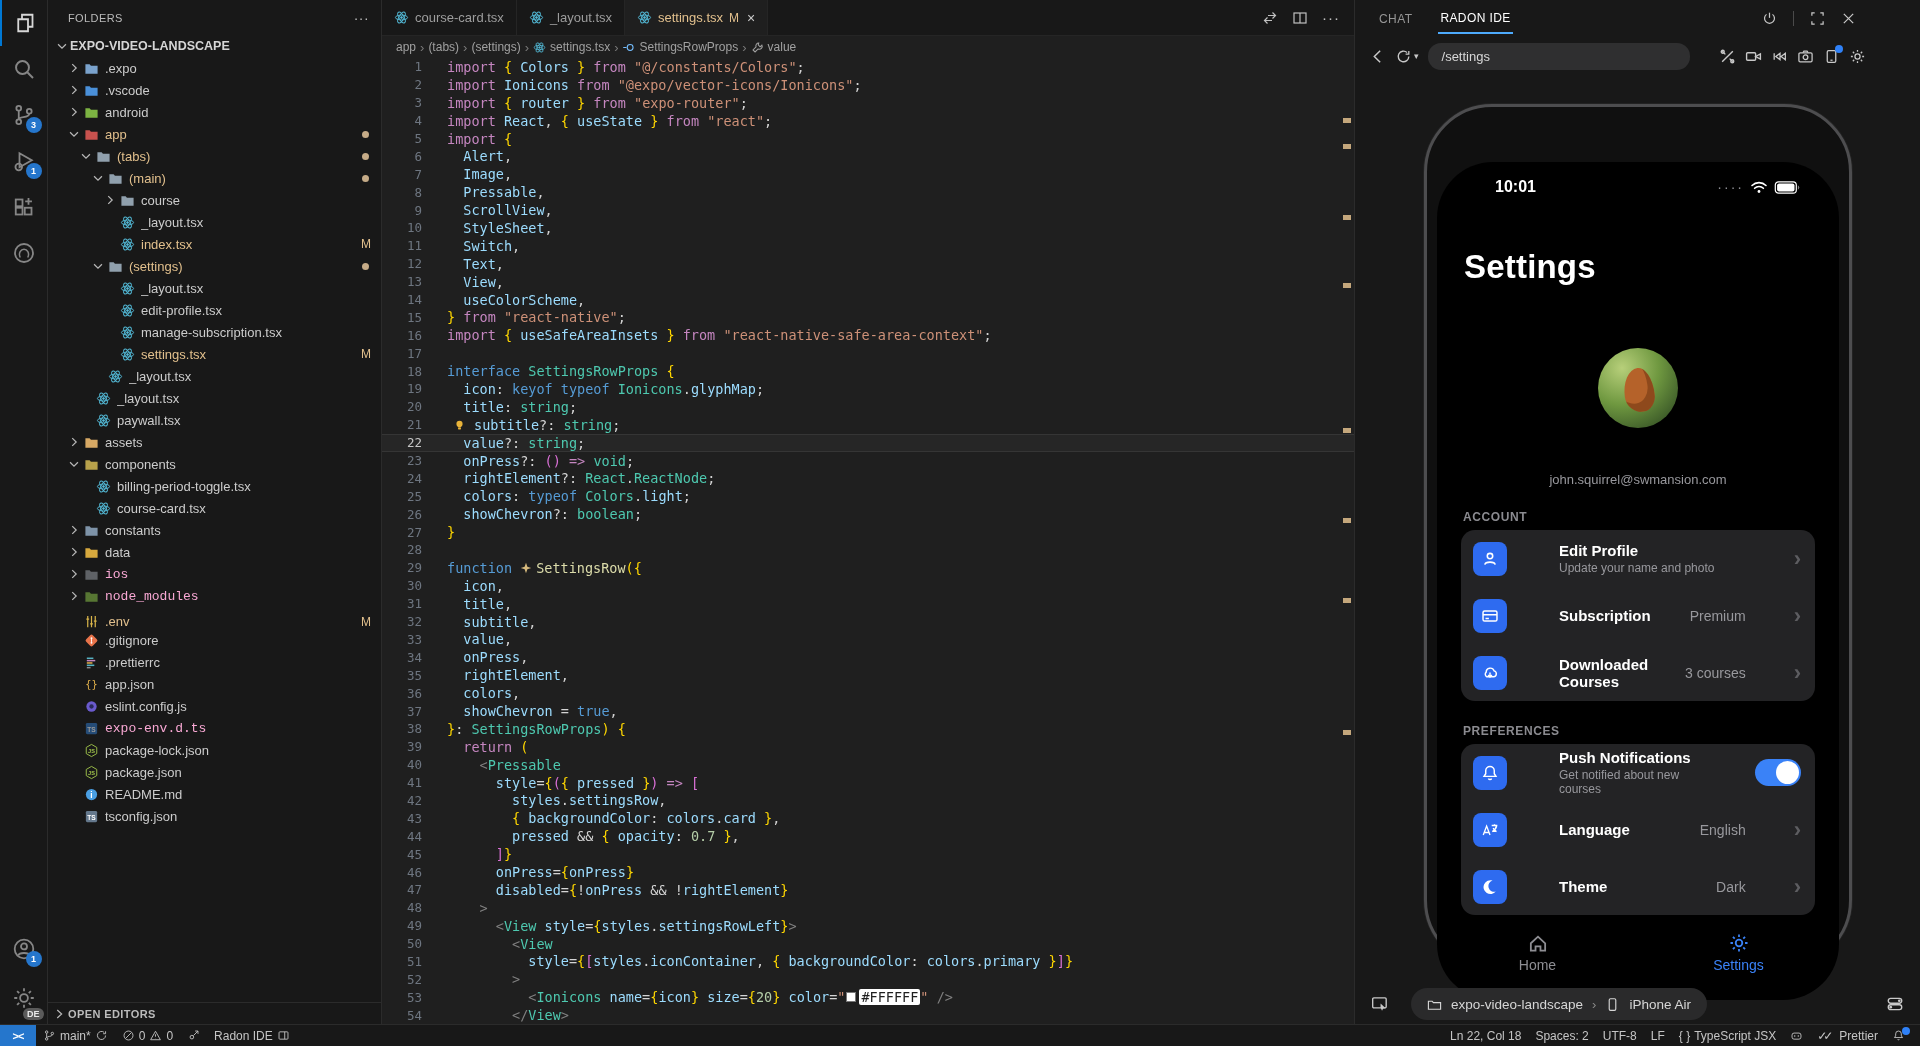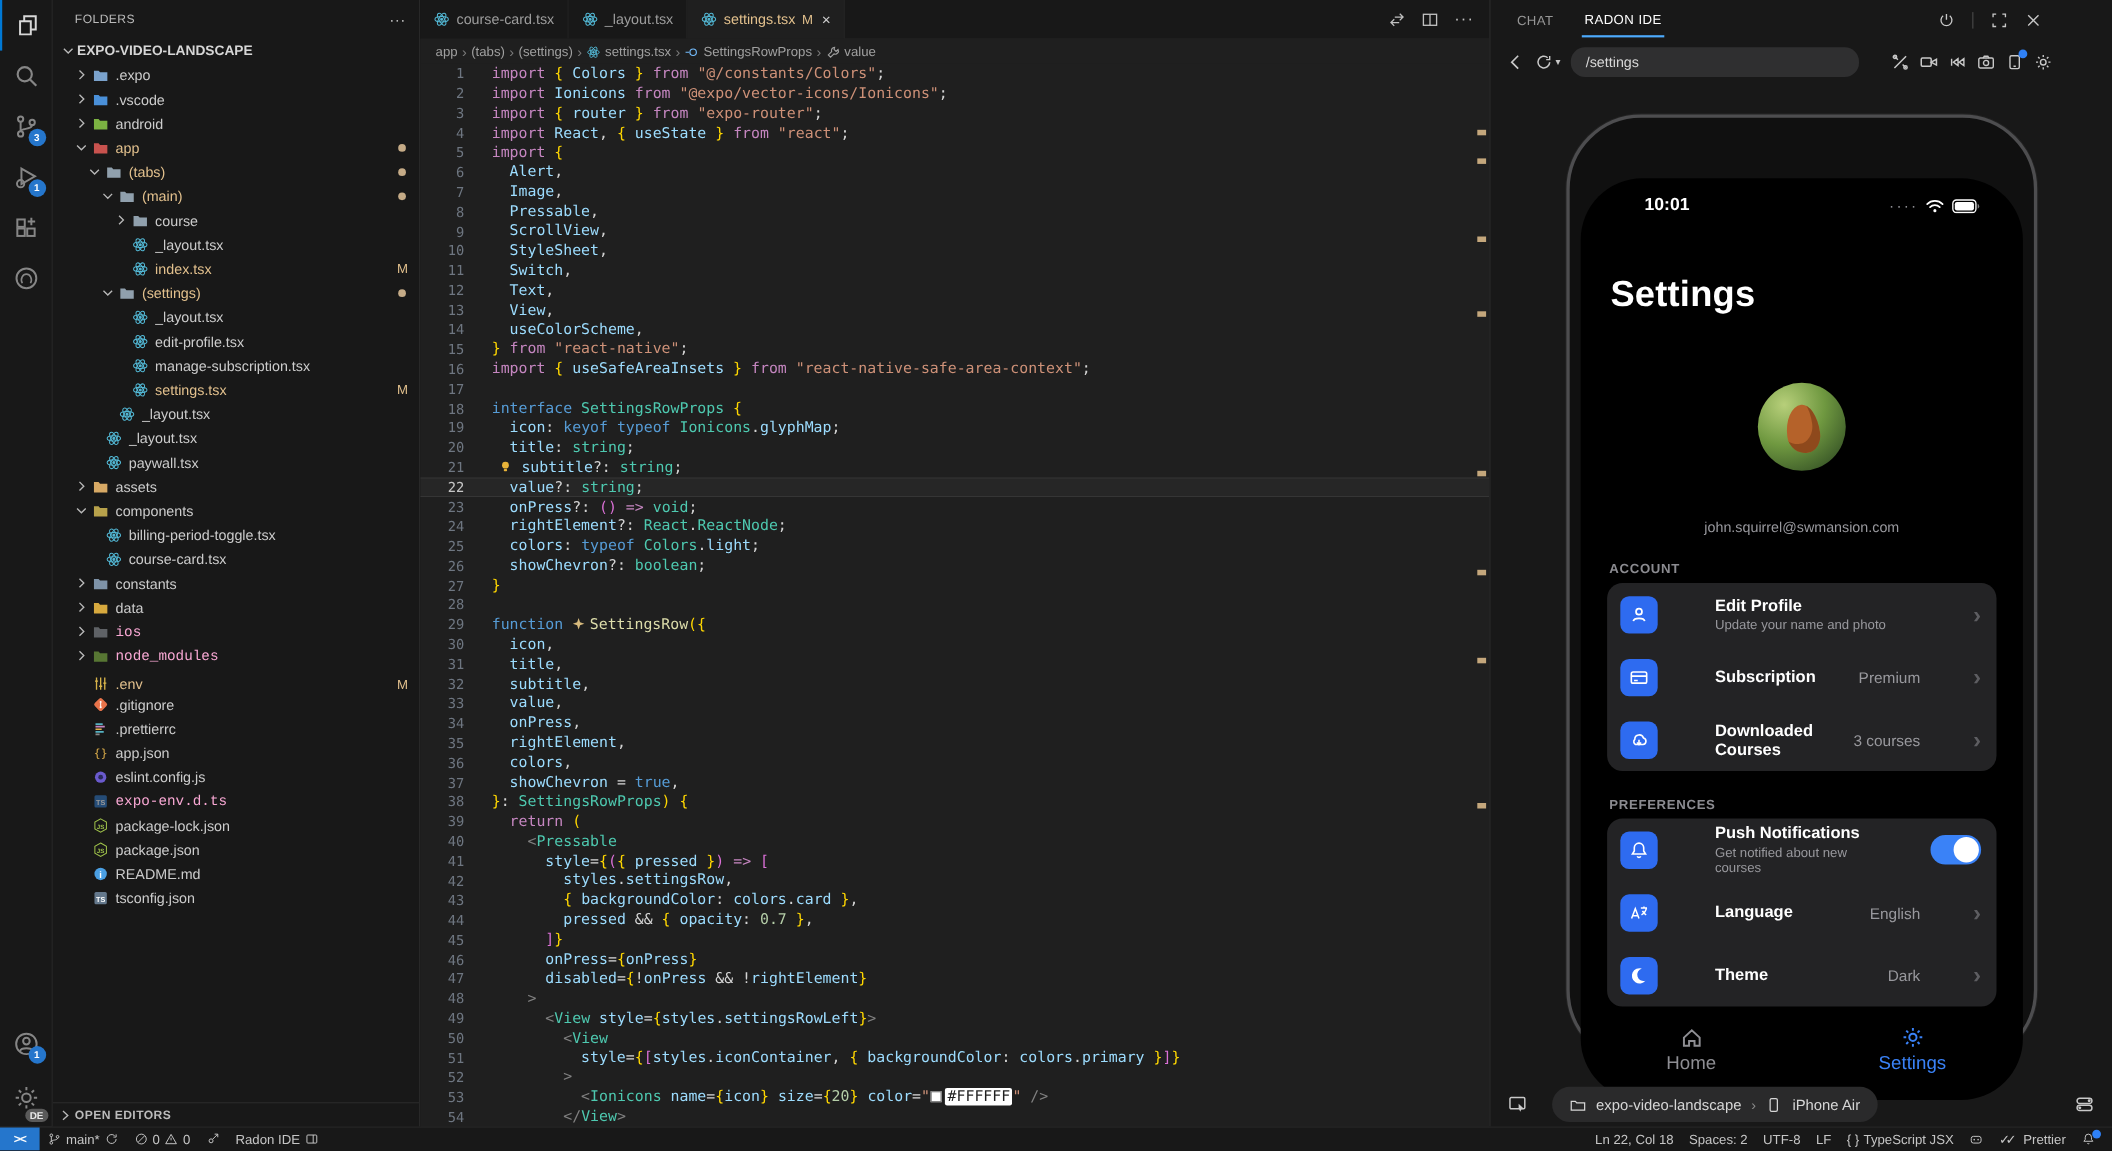--- a/index.html
+++ b/index.html
@@ -124,21 +124,21 @@
     justify-content:center; margin-right:12px; flex:0 0 34px; color:#fff; }
   .prow-ico svg { width:18px; height:18px; }
   .prow-txt { flex:1; min-width:0; }
   .prow-title { font-size:15px; font-weight:bold; color:#fff; }
   .prow-sub { font-size:12px; color:#98989d; margin-top:2px; }
   .prow-val { font-size:14px; color:#98989d; margin-right:8px; }
   .prow-chev { color:#5d5d61; font-size:22px; line-height:1; font-weight:bold; }
   .ptoggle { width:46px; height:27px; border-radius:14px; background:#3a82f7; position:relative; cursor:pointer; }
   .ptoggle .knob { position:absolute; top:2px; right:2px; width:23px; height:23px; border-radius:50%; background:#fff; }
   #ptabbar { position:absolute; bottom:16px; left:0; right:0; height:52px; display:flex; }
-  .ptab { flex:1; display:flex; flex-direction:column; align-items:center; gap:3px; color:#8e8e93; font-size:17px; cursor:pointer;text-align:right; }
+  .ptab { flex:1; display:flex; flex-direction:column; align-items:center; gap:3px; color:#8e8e93; font-size:14px; cursor:pointer;text-align:right; }
   .ptab svg { width:22px; height:22px; }
   .ptab.active { color:#3a82f7; }
 
   #radon-footer { position:absolute; left:0; right:0; top:984px; height:40px; display:flex; align-items:center;
     padding:0 16px; color:#c8c8c8; }
   #radon-footer svg { width:18px; height:18px; }
   #device-pill { margin-left:22px; height:32px; background:#2a2a2b; border-radius:16px; display:flex;
     align-items:center; gap:9px; padding:0 16px; font-size:13.5px; color:#d6d6d6; cursor:pointer; }
   #device-pill svg { width:15px; height:15px; }
   #device-pill .sep { color:#8a8a8a; font-size:13px; }

